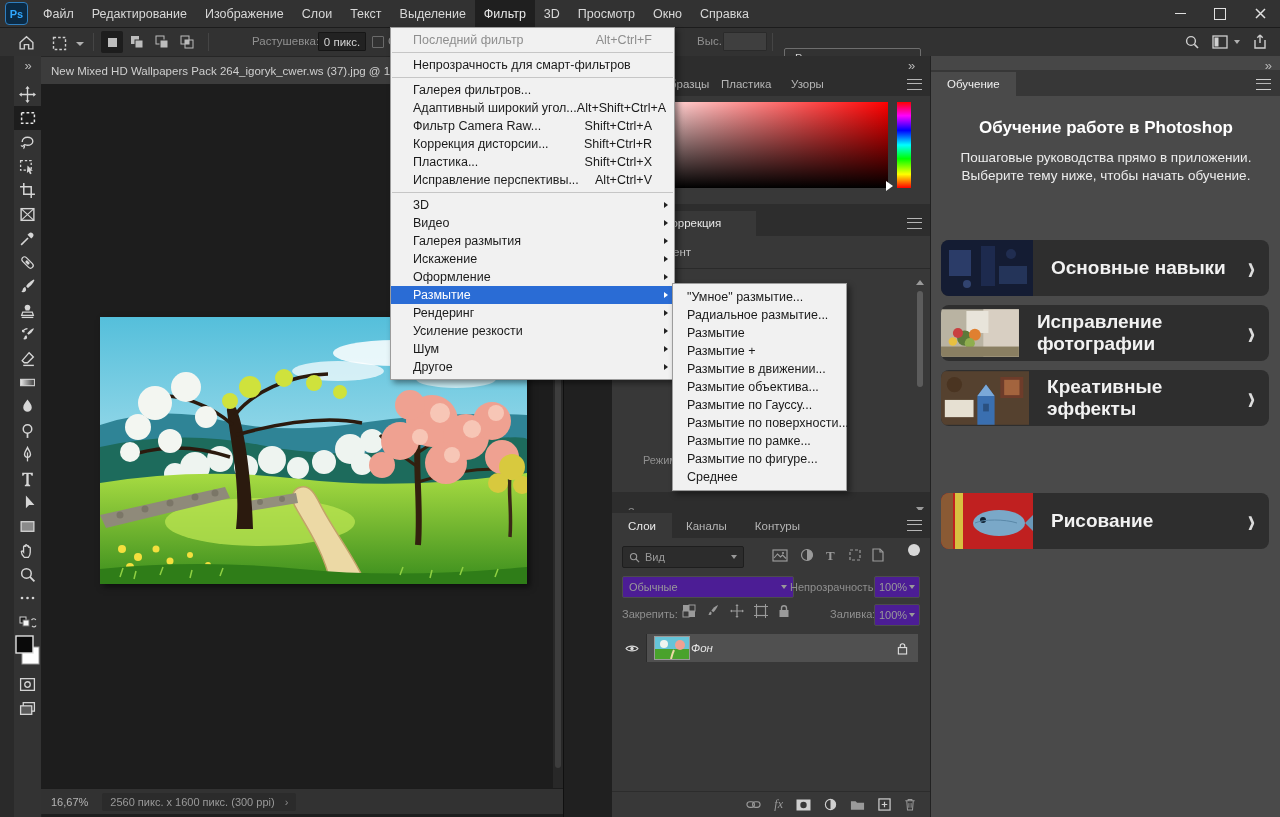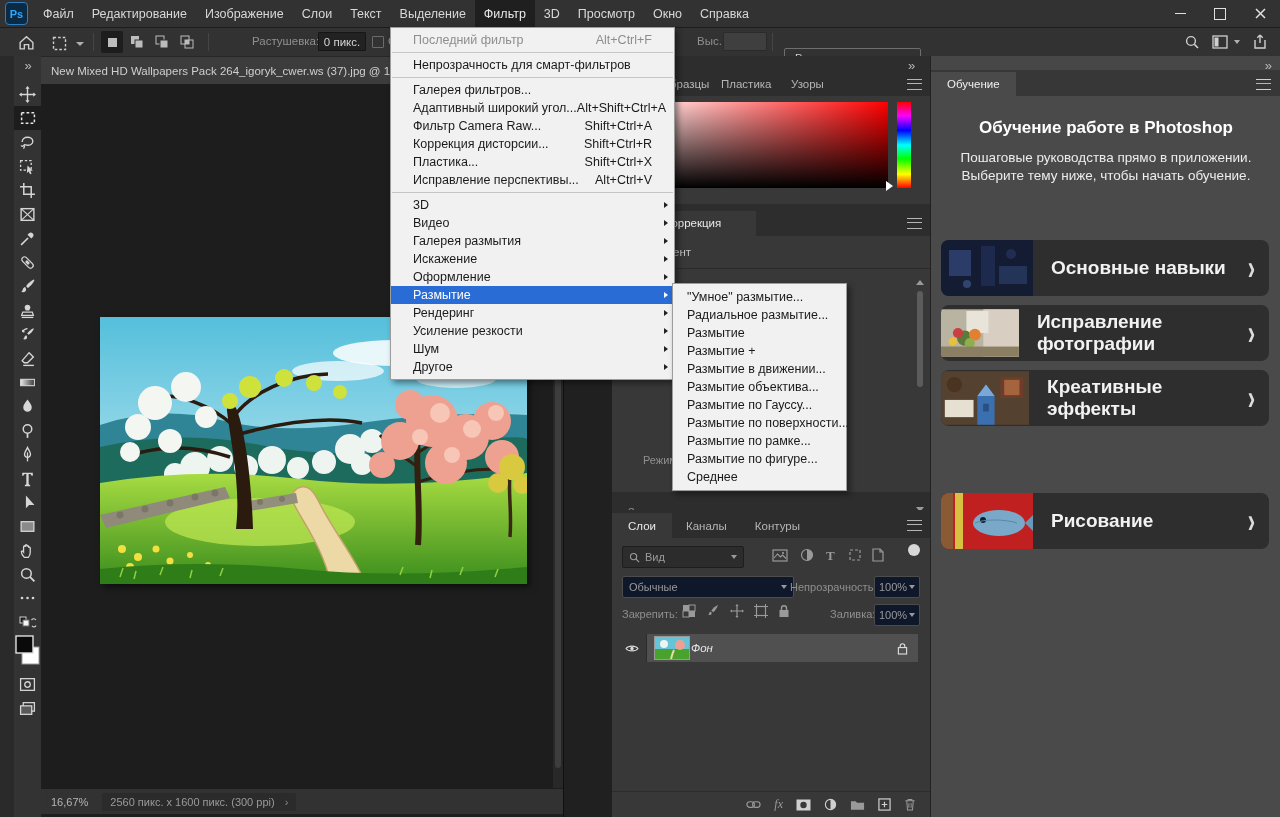--- a/index.html
+++ b/index.html
@@ -44,21 +44,21 @@
   #gapstrip{left:563px;top:56px;width:49px;height:761px;background:#202020;border-left:1px solid #101010;border-right:1px solid #101010;}
   
   .tabrow{background:#2d2d2d;font-size:11.5px;color:#b5b5b5;display:flex;align-items:flex-end;}
   .ptab{padding:6px 13px;}
   .ptab.on{background:#383838;color:#e9e9e9;}
   .hamb{width:15px;height:9px;border-top:1.5px solid #b5b5b5;border-bottom:1.5px solid #b5b5b5;}
   .hamb:before{content:"";display:block;margin-top:2.7px;border-top:1.5px solid #b5b5b5;}
   .panelbg{background:#383838;}
   .chevs{color:#b9b9b9;font-size:13px;letter-spacing:-1px;}
   .dropbox{border:1px solid #4c4c4c;border-radius:2px;color:#9a9a9a;font-size:11px;
-           display:flex;align-items:center;padding:0 6px;background:#0f172a;}
+           display:flex;align-items:center;padding:0 6px;background:#4c1d95;}
   .caret{width:0;height:0;border-left:3.5px solid transparent;border-right:3.5px solid transparent;
          border-top:4px solid #9a9a9a;margin-left:auto;}
   .plabel{color:#8f8f8f;font-size:11px;}
   
   #learn{left:930px;top:56px;width:350px;height:761px;background:#474747;border-left:1px solid #222;}
   .card{position:absolute;left:10px;width:328px;height:56px;background:#2e2e2e;border-radius:8px;
         display:flex;align-items:center;overflow:hidden;}
   .card .lbl{font-size:19px;font-weight:bold;color:#f2f2f2;margin-left:18px;}
   .card .chv{margin-left:auto;margin-right:14px;color:#dcdcdc;font-size:22px;font-weight:bold;
              transform:scaleY(1.6);line-height:1;}

